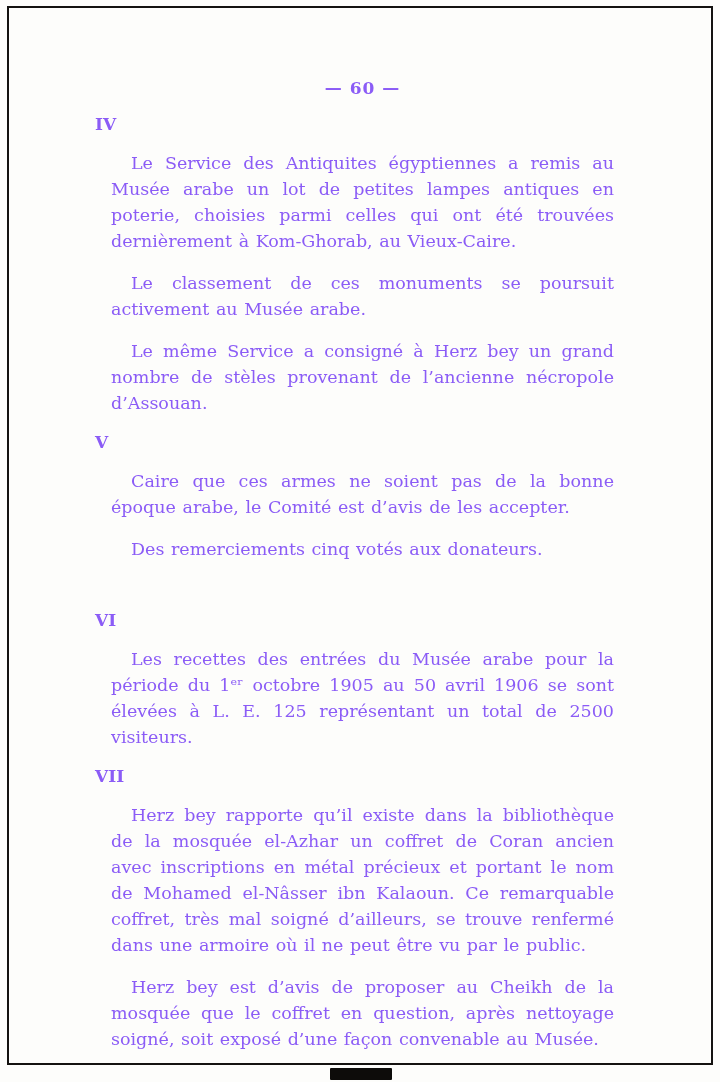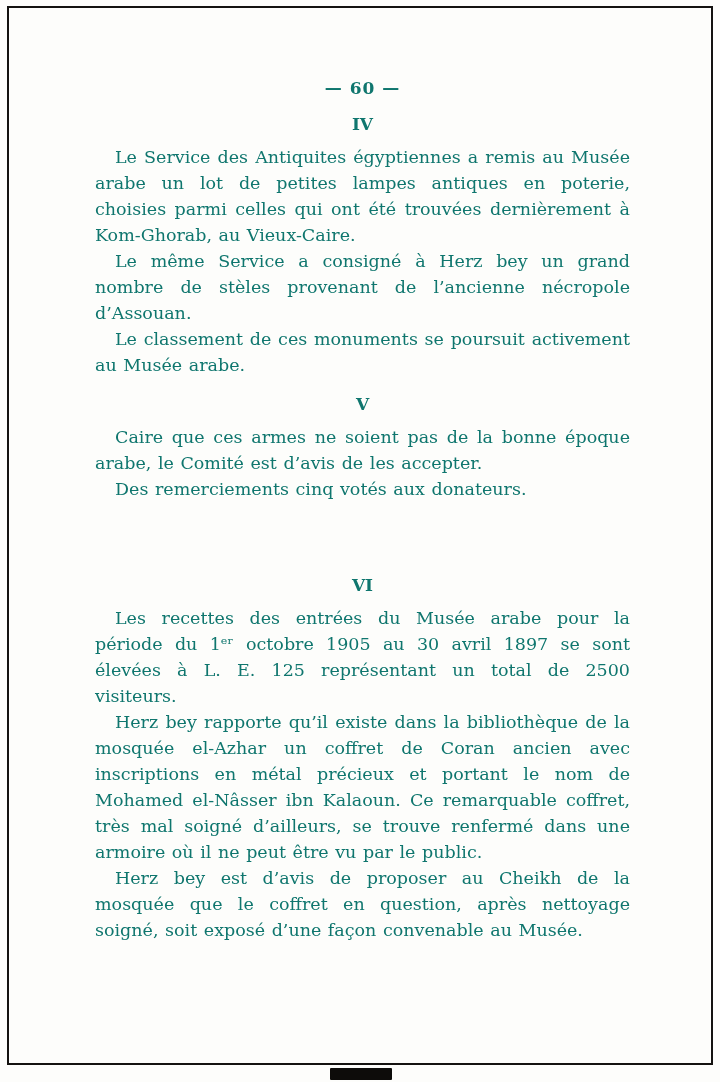--- a/index.html
+++ b/index.html
@@ -8,21 +8,21 @@
     background: #e8e8e6;
   }
   .page {
     position: relative;
     width: 720px;
     height: 1082px;
     margin: 0 auto;
     background: #fdfdfb;
     overflow: hidden;
     font-family: "DejaVu Serif", "Liberation Serif", serif;
-    color: #0f766e;
+    color: #8b5cf6;
   }
   .frame {
     position: absolute;
     left: 7px;
     right: 7px;
     top: 6px;
     bottom: 17px;
     border: 2px solid #141210;
     pointer-events: none;
   }
@@ -41,69 +41,70 @@
     padding: 78px 90px 0 95px;
   }
   .page-number {
     text-align: center;
     font-weight: bold;
     font-size: 17px;
     letter-spacing: 1px;
     margin-bottom: 6px;
   }
   h2.section-heading {
-    text-align: center;
+    text-align: left;
     font-size: 17px;
     font-weight: bold;
     margin: 16px 0 10px 0;
   }
   h2.section-heading.gap-top {
-    margin-top: 73px;
+    margin-top: 48px;
   }
   h2.section-heading.tight-top {
     margin-top: 6px;
   }
   section p {
-    margin: 0;
+    margin: 16px;
     font-size: 17.5px;
     line-height: 26px;
     text-align: justify;
     text-indent: 20px;
     word-spacing: 1px;
   }
 </style>
 </head>
 <body>
 
 <div class="page">
   <div class="frame"></div>
 
   <div class="content">
 
     <div class="page-number">— 60 —</div>
 
     <section>
       <h2 class="section-heading">IV</h2>
       <p>Le Service des Antiquites égyptiennes a remis au Musée arabe un lot de petites lampes antiques en poterie, choisies parmi celles qui ont été trouvées dernièrement à Kom-Ghorab, au Vieux-Caire.</p>
+      <p>Le classement de ces monuments se poursuit activement au Musée arabe.</p>
       <p>Le même Service a consigné à Herz bey un grand nombre de stèles provenant de l’ancienne nécropole d’Assouan.</p>
-      <p>Le classement de ces monuments se poursuit activement au Musée arabe.</p>
     </section>
 
     <section>
       <h2 class="section-heading">V</h2>
       <p>Caire que ces armes ne soient pas de la bonne époque arabe, le Comité est d’avis de les accepter.</p>
       <p>Des remerciements cinq votés aux donateurs.</p>
     </section>
 
     <section>
       <h2 class="section-heading gap-top">VI</h2>
-      <p>Les recettes des entrées du Musée arabe pour la période du 1ᵉʳ octobre 1905 au 30 avril 1897 se sont élevées à L. E. 125 représentant un total de 2500 visiteurs.</p>
+      <p>Les recettes des entrées du Musée arabe pour la période du 1ᵉʳ octobre 1905 au 50 avril 1906 se sont élevées à L. E. 125 représentant un total de 2500 visiteurs.</p>
     </section>
 
     <section>
+      <h2 class="section-heading tight-top">VII</h2>
       <p>Herz bey rapporte qu’il existe dans la bibliothèque de la mosquée el-Azhar un coffret de Coran ancien avec inscriptions en métal précieux et portant le nom de Mohamed el-Nâsser ibn Kalaoun. Ce remarquable coffret, très mal soigné d’ailleurs, se trouve renfermé dans une armoire où il ne peut être vu par le public.</p>
       <p>Herz bey est d’avis de proposer au Cheikh de la mosquée que le coffret en question, après nettoyage soigné, soit exposé d’une façon convenable au Musée.</p>
 
     </section>
 
   </div>
 
   <div class="scan-bar"></div>
 </div>
 

